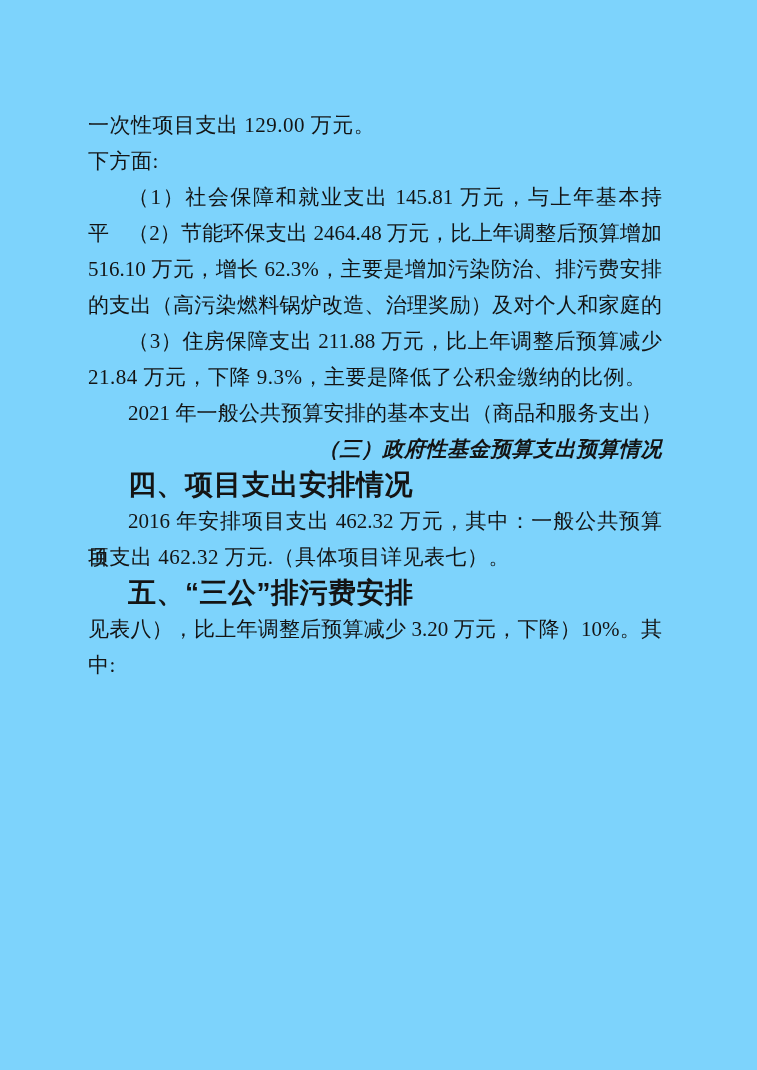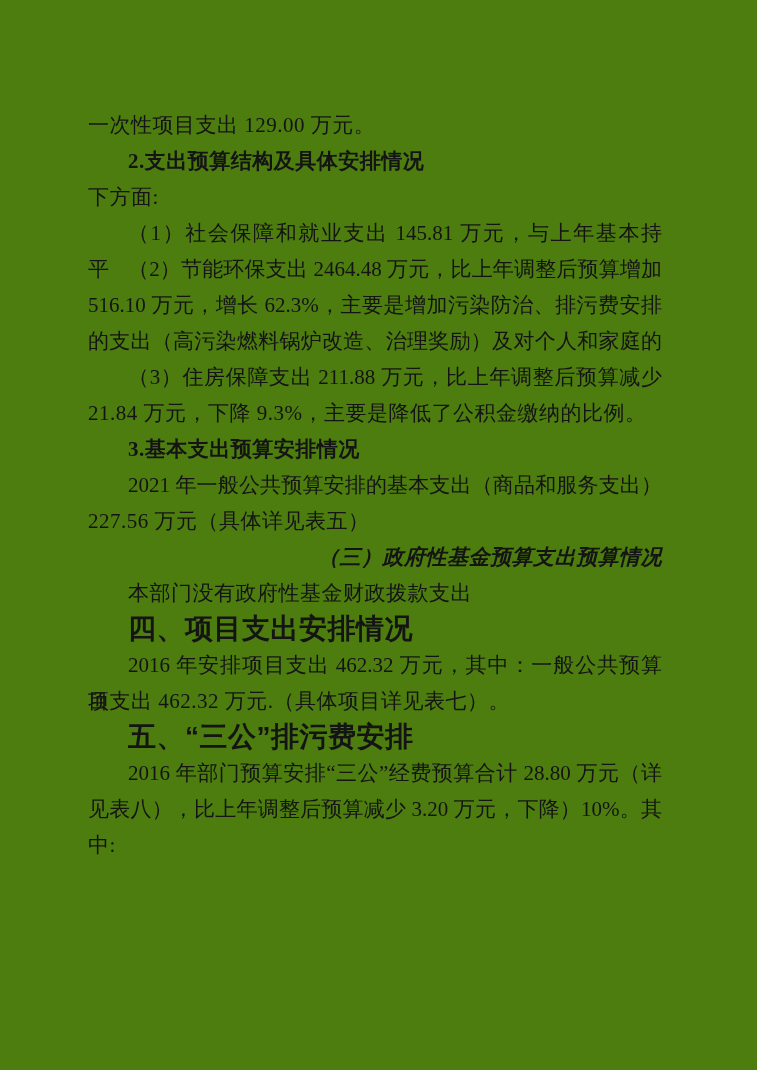--- a/index.html
+++ b/index.html
@@ -52,37 +52,32 @@
   }
   .line.heading-sans {
     font-family: "Liberation Sans", "DejaVu Sans", sans-serif;
     font-weight: bold;
     font-size: 28px;
   }
 </style>
 </head>
 <body>
 
-<div class="page" style="background: #4d7c0f;">
+<div class="page" style="background: #7dd3fc;">
   <div class="text-block" id="lines-container" style="color: rgb(20, 20, 20);">
       <div class="line body">一次性项目支出 129.00 万元。</div>
-      <div class="line heading indent">2.支出预算结构及具体安排情况</div>
       <div class="line body">下方面:</div>
       <div class="line body indent justify">（1）社会保障和就业支出 145.81 万元，与上年基本持平。</div>
       <div class="line body indent justify">（2）节能环保支出 2464.48 万元，比上年调整后预算增加</div>
       <div class="line body justify">516.10 万元，增长 62.3%，主要是增加污染防治、排污费安排</div>
       <div class="line body justify">的支出（高污染燃料锅炉改造、治理奖励）及对个人和家庭的</div>
       <div class="line body indent justify">（3）住房保障支出 211.88 万元，比上年调整后预算减少</div>
       <div class="line body">21.84 万元，下降 9.3%，主要是降低了公积金缴纳的比例。</div>
-      <div class="line heading indent">3.基本支出预算安排情况</div>
       <div class="line body indent justify">2021 年一般公共预算安排的基本支出（商品和服务支出）</div>
-      <div class="line body">227.56 万元（具体详见表五）</div>
       <div class="line heading-italic indent">（三）政府性基金预算支出预算情况</div>
-      <div class="line body indent">本部门没有政府性基金财政拨款支出</div>
       <div class="line heading-sans indent">四、项目支出安排情况</div>
       <div class="line body indent justify">2016 年安排项目支出 462.32 万元，其中：一般公共预算项</div>
       <div class="line body">目支出 462.32 万元.（具体项目详见表七）。</div>
       <div class="line heading-sans indent">五、“三公”排污费安排</div>
-      <div class="line body indent justify">2016 年部门预算安排“三公”经费预算合计 28.80 万元（详</div>
       <div class="line body justify">见表八），比上年调整后预算减少 3.20 万元，下降）10%。其</div>
       <div class="line body">中:</div>
     </div>
 </div>
 
 </body></html>

